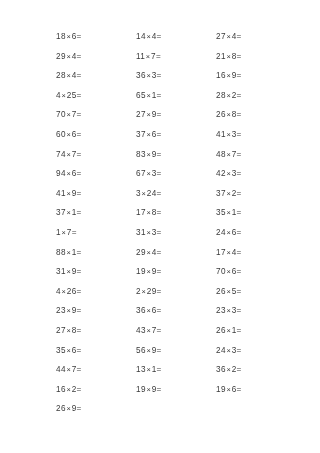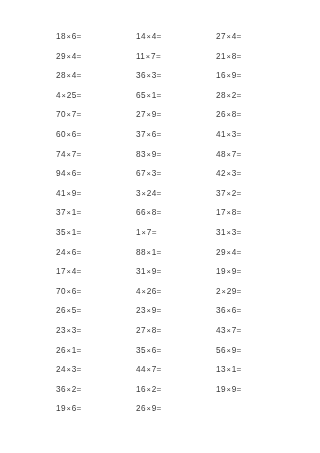--- a/index.html
+++ b/index.html
@@ -72,21 +72,20 @@
       <div class="problem-cell"><span>74</span><span class="op">×</span><span>7</span><span class="eq">=</span></div>
       <div class="problem-cell"><span>83</span><span class="op">×</span><span>9</span><span class="eq">=</span></div>
       <div class="problem-cell"><span>48</span><span class="op">×</span><span>7</span><span class="eq">=</span></div>
       <div class="problem-cell"><span>94</span><span class="op">×</span><span>6</span><span class="eq">=</span></div>
       <div class="problem-cell"><span>67</span><span class="op">×</span><span>3</span><span class="eq">=</span></div>
       <div class="problem-cell"><span>42</span><span class="op">×</span><span>3</span><span class="eq">=</span></div>
       <div class="problem-cell"><span>41</span><span class="op">×</span><span>9</span><span class="eq">=</span></div>
       <div class="problem-cell"><span>3</span><span class="op">×</span><span>24</span><span class="eq">=</span></div>
       <div class="problem-cell"><span>37</span><span class="op">×</span><span>2</span><span class="eq">=</span></div>
       <div class="problem-cell"><span>37</span><span class="op">×</span><span>1</span><span class="eq">=</span></div>
-      <div class="problem-cell"><span>66</span><span class="op">×</span><span>8</span><span class="eq">=</span></div>
       <div class="problem-cell"><span>17</span><span class="op">×</span><span>8</span><span class="eq">=</span></div>
       <div class="problem-cell"><span>35</span><span class="op">×</span><span>1</span><span class="eq">=</span></div>
       <div class="problem-cell"><span>1</span><span class="op">×</span><span>7</span><span class="eq">=</span></div>
       <div class="problem-cell"><span>31</span><span class="op">×</span><span>3</span><span class="eq">=</span></div>
       <div class="problem-cell"><span>24</span><span class="op">×</span><span>6</span><span class="eq">=</span></div>
       <div class="problem-cell"><span>88</span><span class="op">×</span><span>1</span><span class="eq">=</span></div>
       <div class="problem-cell"><span>29</span><span class="op">×</span><span>4</span><span class="eq">=</span></div>
       <div class="problem-cell"><span>17</span><span class="op">×</span><span>4</span><span class="eq">=</span></div>
       <div class="problem-cell"><span>31</span><span class="op">×</span><span>9</span><span class="eq">=</span></div>
       <div class="problem-cell"><span>19</span><span class="op">×</span><span>9</span><span class="eq">=</span></div>

